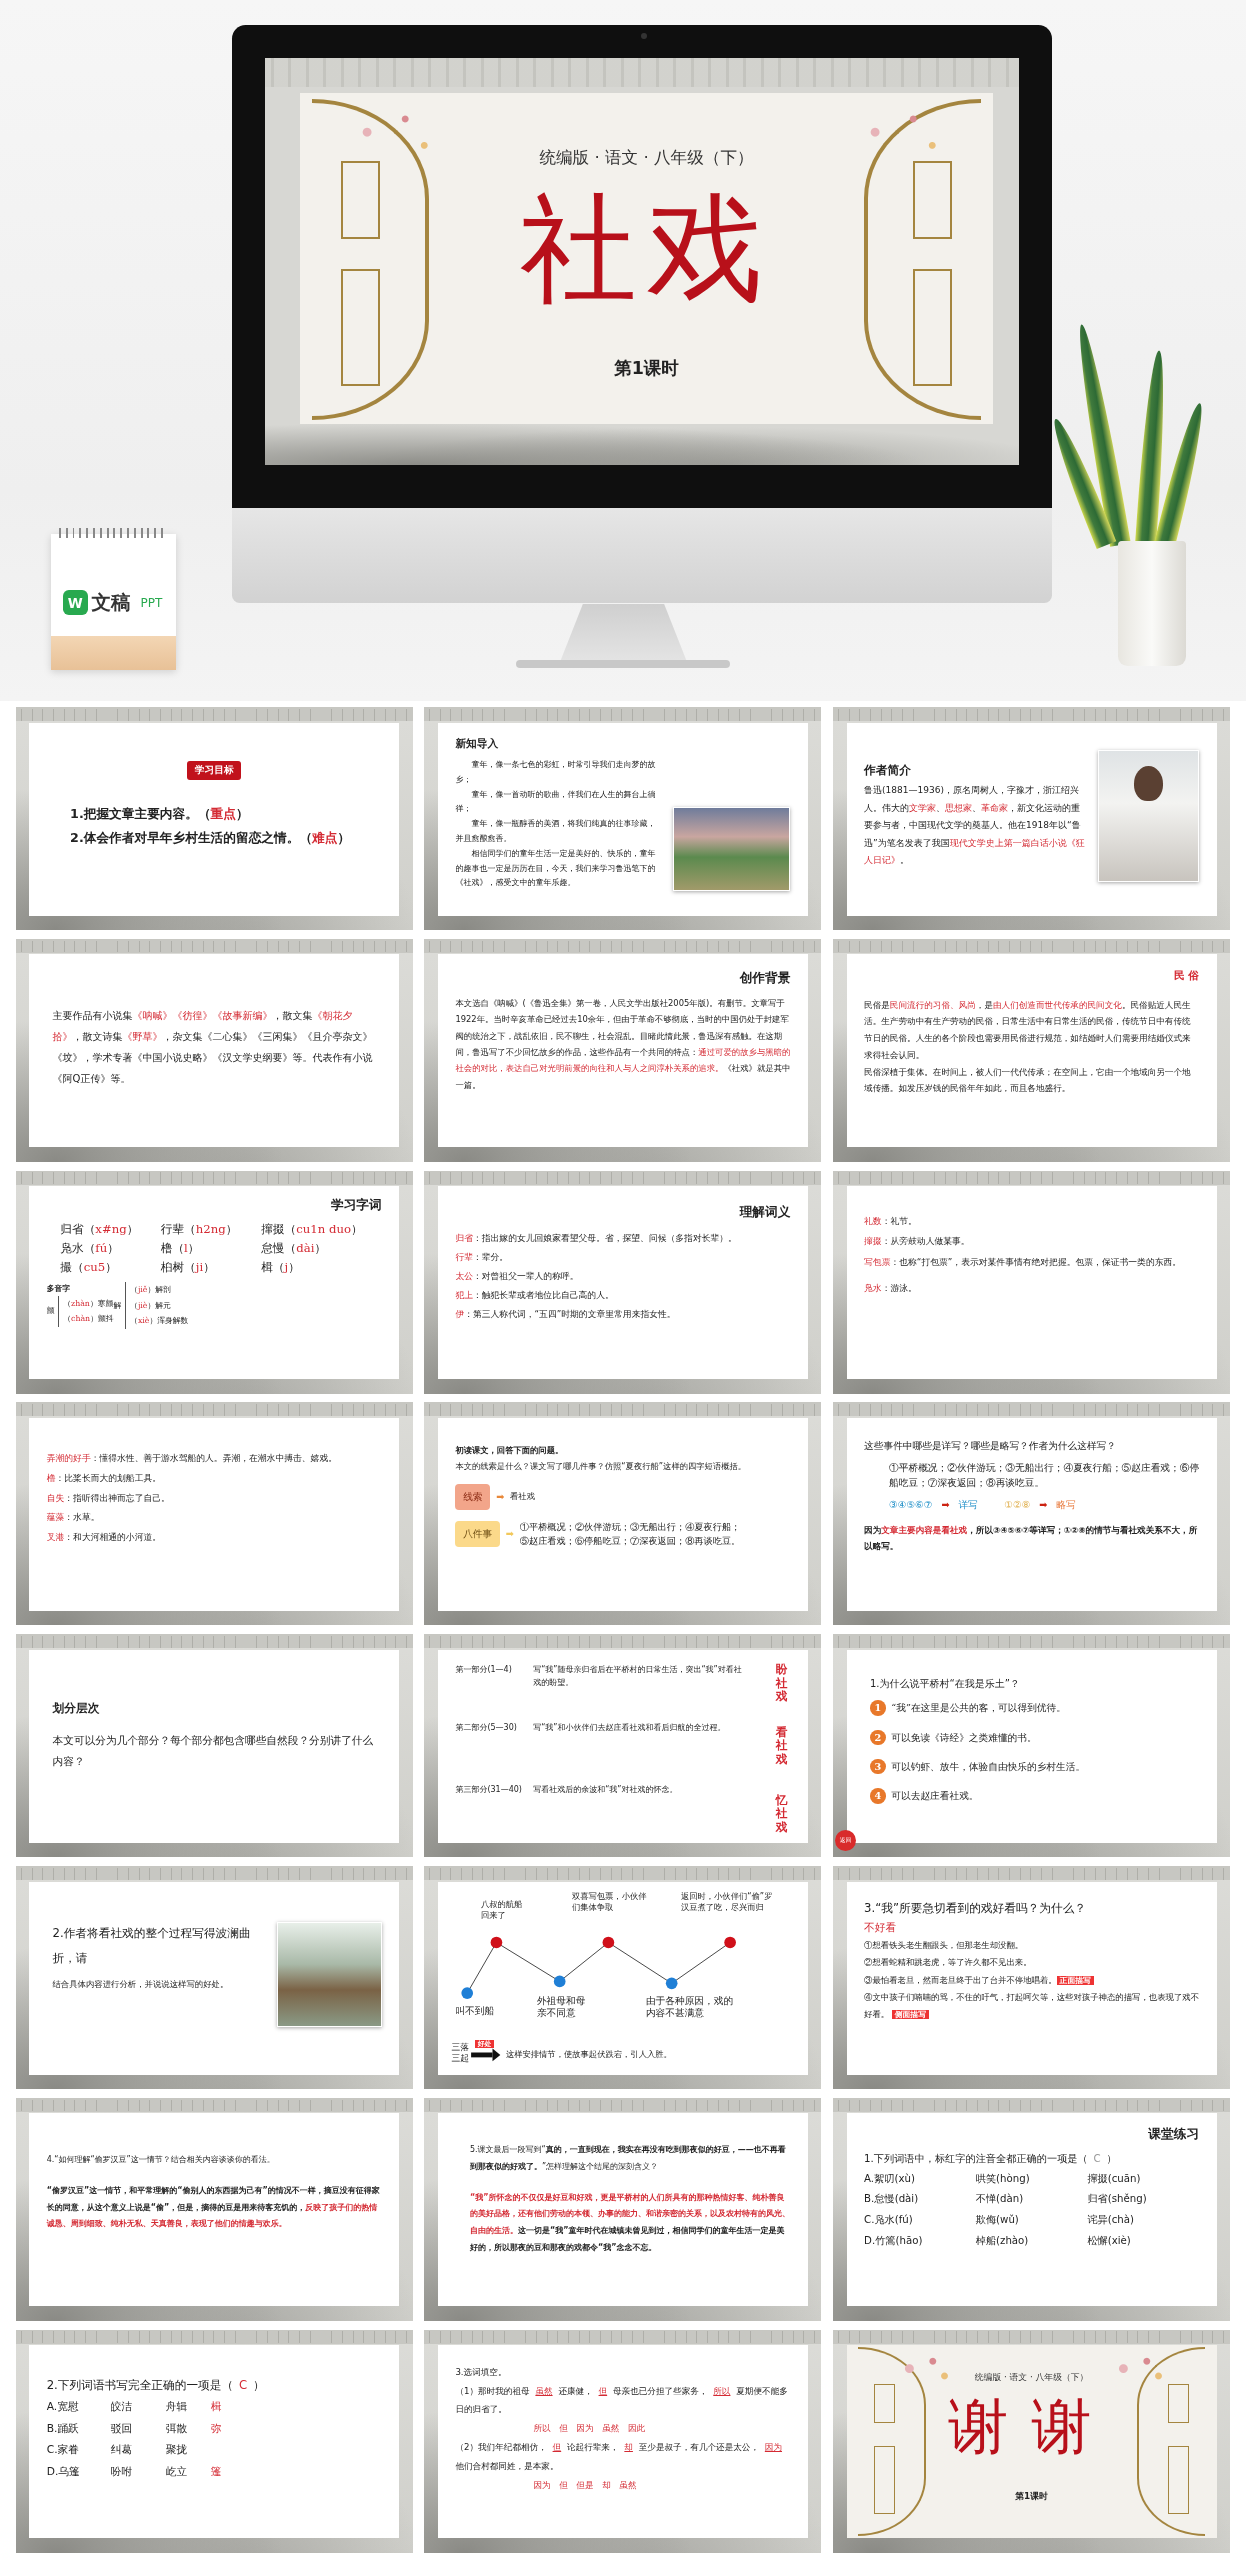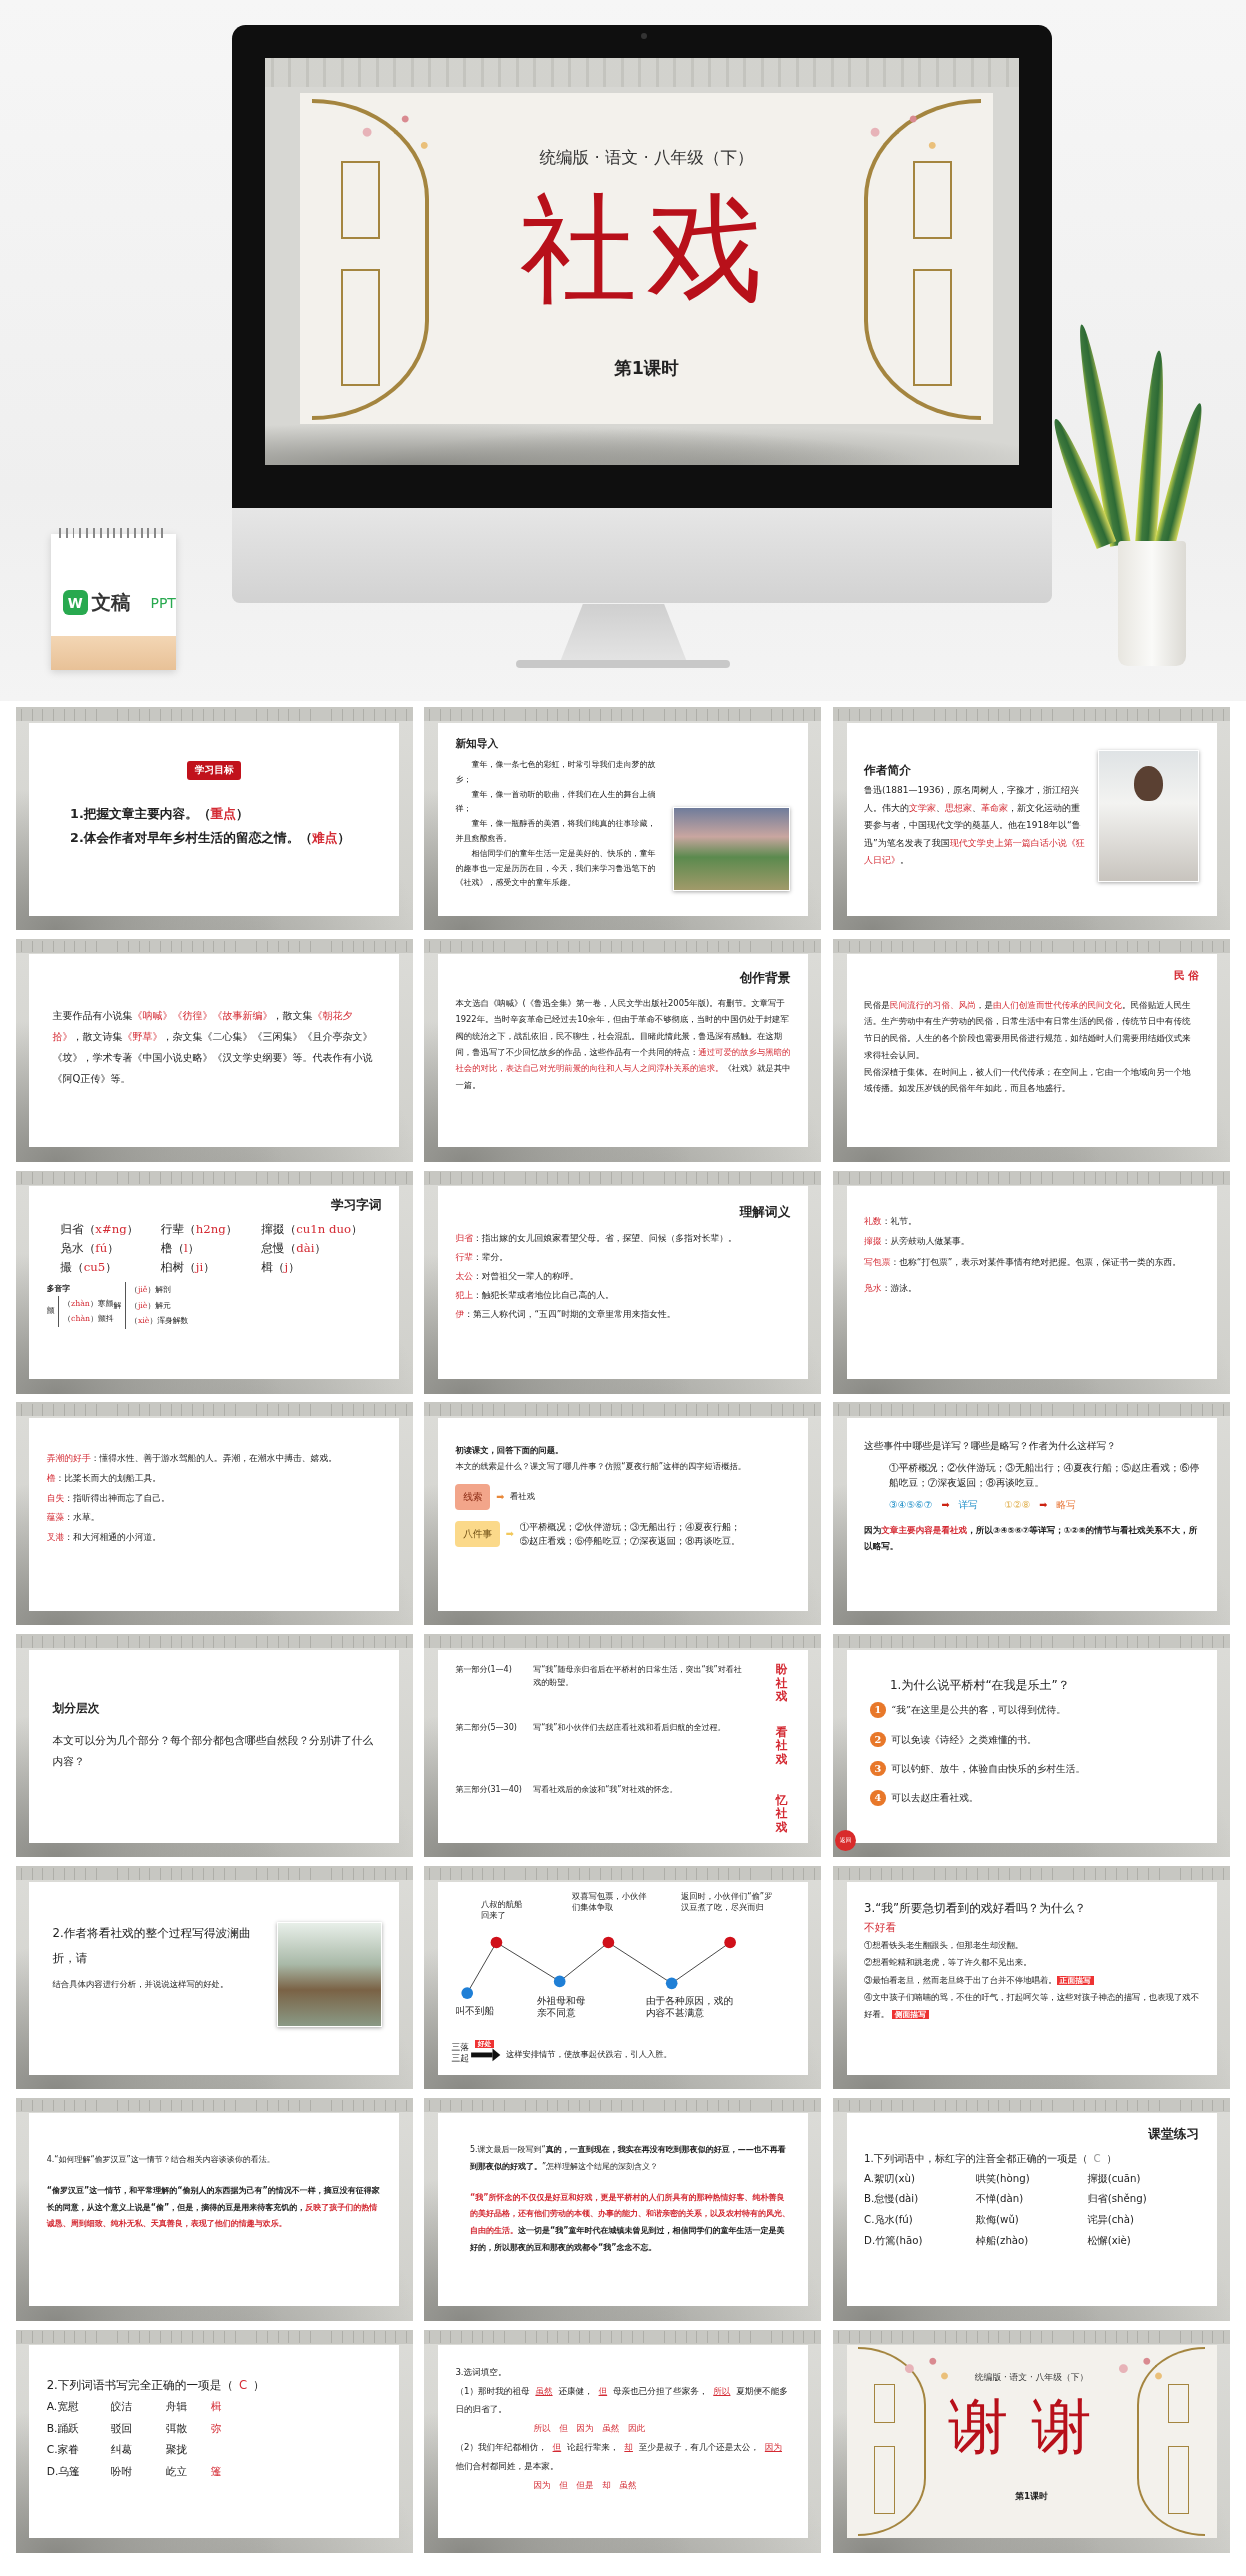--- a/index.html
+++ b/index.html
@@ -35,21 +35,21 @@
   .hero-title { position: absolute; left: 0; right: 0; top: 97px; text-align: center; font-family: "DejaVu Serif", "Liberation Serif", serif; font-size: 117px; color: #b8101a; letter-spacing: 9.7px; line-height: 1; }
   .hero-lesson { position: absolute; left: 0; right: 0; top: 263px; text-align: center; font-size: 17.5px; font-weight: bold; color: #222; }
 
   .calendar { position: absolute; left: 51px; top: 534px; width: 125px; height: 136px;
     background: linear-gradient(180deg, #fff 0%, #fff 75%, #f3d6b4 75%, #e8c197 100%); box-shadow: 0 1.9px 7.8px rgba(0,0,0,.15); }
   .calendar .rings { position: absolute; top: -5.8px; left: 7.8px; right: 7.8px; height: 9.7px;
     background: repeating-linear-gradient(90deg, #888 0 1.9px, transparent 1.9px 6.8px); }
   .calendar .logo { position: absolute; left: 11.7px; top: 55px; display: flex; align-items: center; gap: 3.9px; }
   .calendar .logo .mark { width: 25px; height: 25px; border-radius: 5.8px; background: #28a94f; color: #fff; font-size: 13.6px; display: flex; align-items: center; justify-content: center; font-weight: bold; }
   .calendar .logo .txt { font-size: 19.5px; color: #333; font-weight: bold; }
-  .calendar .logo .ppt { font-size: 14px; color: #28a94f; margin-left: 16px; }
+  .calendar .logo .ppt { font-size: 12px; color: #28a94f; margin-left: 6px; }
 
   .plant { position: absolute; left: 1081px; top: 292px; width: 136px; height: 253px; }
   .leaf { position: absolute; bottom: 0; width: 21.4px; background: linear-gradient(90deg, #cfd94a 0%, #3f7a3d 30%, #2d6a35 60%, #d4d85a 100%); border-radius: 50% 50% 0 0 / 90% 90% 0 0; transform-origin: bottom center; }
   .pot { position: absolute; left: 1118px; top: 541px; width: 68px; height: 125px; background: linear-gradient(90deg, #e8e6e0, #fafaf8, #dcdad4); border-radius: 3.9px 3.9px 9.7px 9.7px; }
 
   
   .grid { position: absolute; left: 15.6px; top: 707px; width: 1215px; display: grid; grid-template-columns: repeat(3, 397px); column-gap: 11.7px; row-gap: 8.8px; }
   .slide { position: relative; width: 397px; height: 223px; background: #d4d4d0; overflow: hidden; }
   .slide .sbg { position: absolute; inset: 0; background:
       linear-gradient(180deg, #c7c7c2 0 13.6px, transparent 13.6px),
@@ -350,21 +350,21 @@
       </div>
       <div class="vert" style="top:13.6px;">盼社戏</div>
       <div class="vert" style="top:76px;">看社戏</div>
       <div class="vert" style="top:144px;">忆社戏</div>
     </div>
   </div>
 
   <div class="slide">
       <div class="sbg"></div>
     <div class="card" style="font-size:9.7px;line-height:1;padding:29px 23.4px 0 23.4px;">
-      <div style="font-size:12px;margin-bottom:11.7px;margin-left:20px;">1.为什么说平桥村“在我是乐土”？</div>
+      <div style="font-size:10px;margin-bottom:11.7px;">1.为什么说平桥村“在我是乐土”？</div>
       <div class="serif" style="margin-bottom:13.6px;"><span class="num-badge">1</span><span>“我”在这里是公共的客，可以得到优待。</span></div>
       <div class="serif" style="margin-bottom:13.6px;"><span class="num-badge">2</span><span>可以免读《诗经》之类难懂的书。</span></div>
       <div class="serif" style="margin-bottom:13.6px;"><span class="num-badge">3</span><span>可以钓虾、放牛，体验自由快乐的乡村生活。</span></div>
       <div class="serif"><span class="num-badge">4</span><span>可以去赵庄看社戏。</span></div>
     </div>
     <div class="back-btn">返回</div>
   </div>
 
   <div class="slide">
       <div class="sbg"></div>

